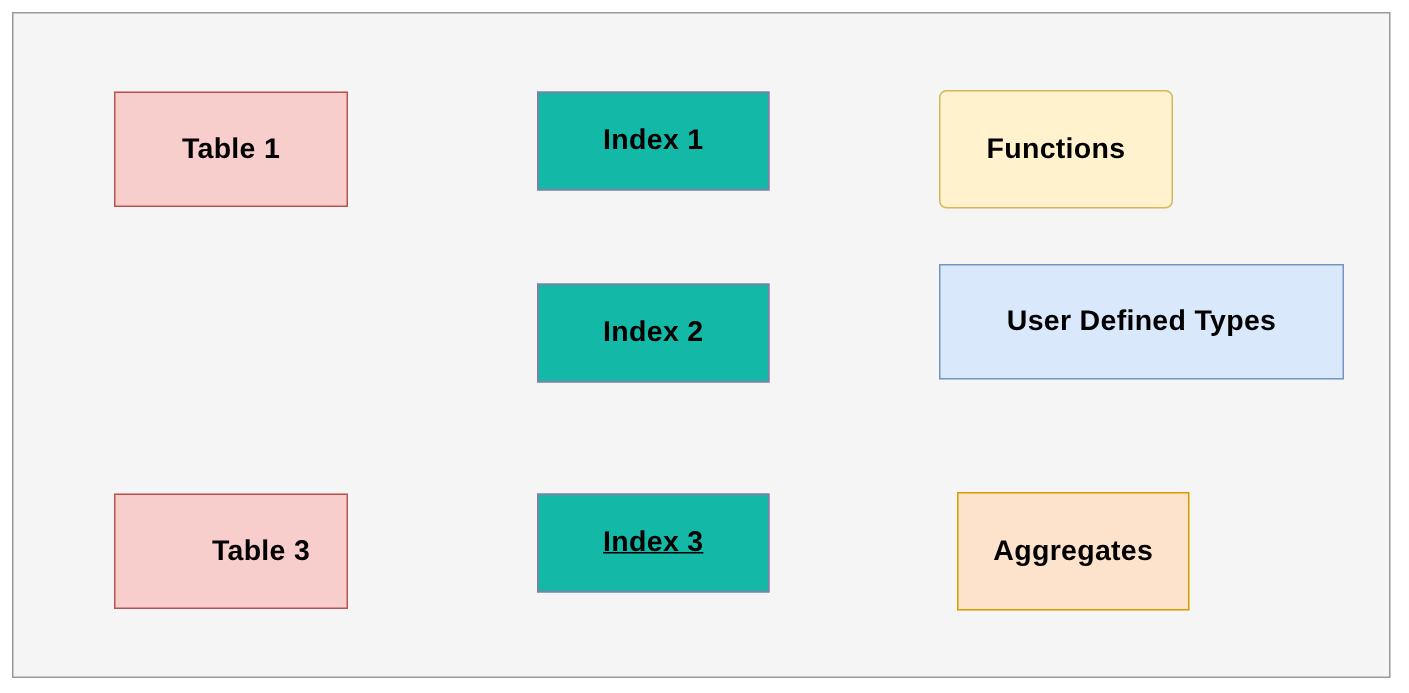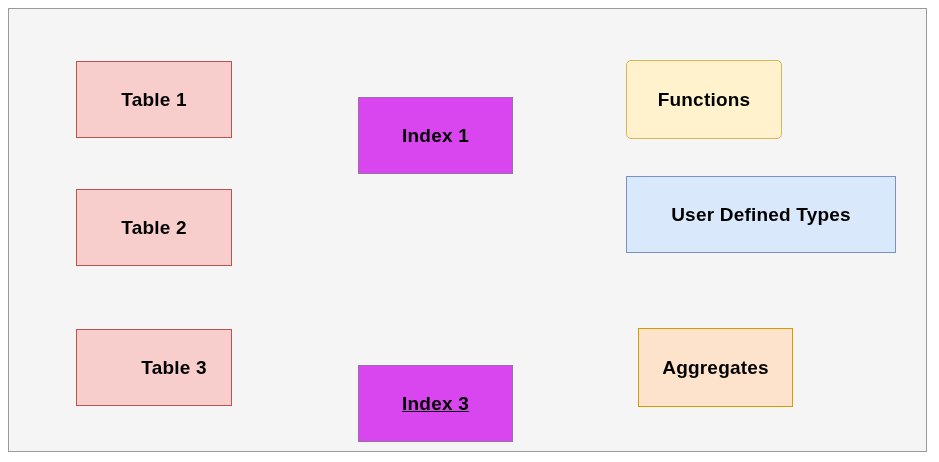--- a/index.html
+++ b/index.html
@@ -58,26 +58,25 @@
     left: 67px;
     width: 156px;
     height: 77px;
   }
   #node-table-1 { top: 52px; }
   #node-table-2 { top: 180px; }
   #node-table-3 { top: 320px; padding-left: 40px; }
 
   
   .node-index {
-    background: #d946ef;
+    background: #14b8a6;
     border-color: #9673a6;
     left: 349px;
     width: 155px;
-    height: 77px;
-    margin-top: 36px;
+    height: 66px;
   }
   #node-index-1 { top: 52px; }
   #node-index-2 { top: 180px; }
   #node-index-3 { top: 320px; text-decoration: underline; }
 
   
   #node-functions {
     background: #fff2cc;
     border-color: #d6b656;
     left: 617px;
@@ -105,26 +104,26 @@
 </style>
 </head>
 <body>
 
 <div id="canvas">
 
   <div id="diagram-panel">
 
     <div class="node node-table" id="node-table-1">Table 1</div>
 
-    <div class="node node-table" id="node-table-2">Table 2</div>
 
     <div class="node node-table" id="node-table-3">Table 3</div>
 
     <div class="node node-index" id="node-index-1">Index 1</div>
 
+    <div class="node node-index" id="node-index-2">Index 2</div>
 
     <div class="node node-index" id="node-index-3">Index 3</div>
 
     <div class="node" id="node-functions">Functions</div>
 
     <div class="node" id="node-user-defined-types">User Defined Types</div>
 
     <div class="node" id="node-aggregates">Aggregates</div>
 
   </div>

